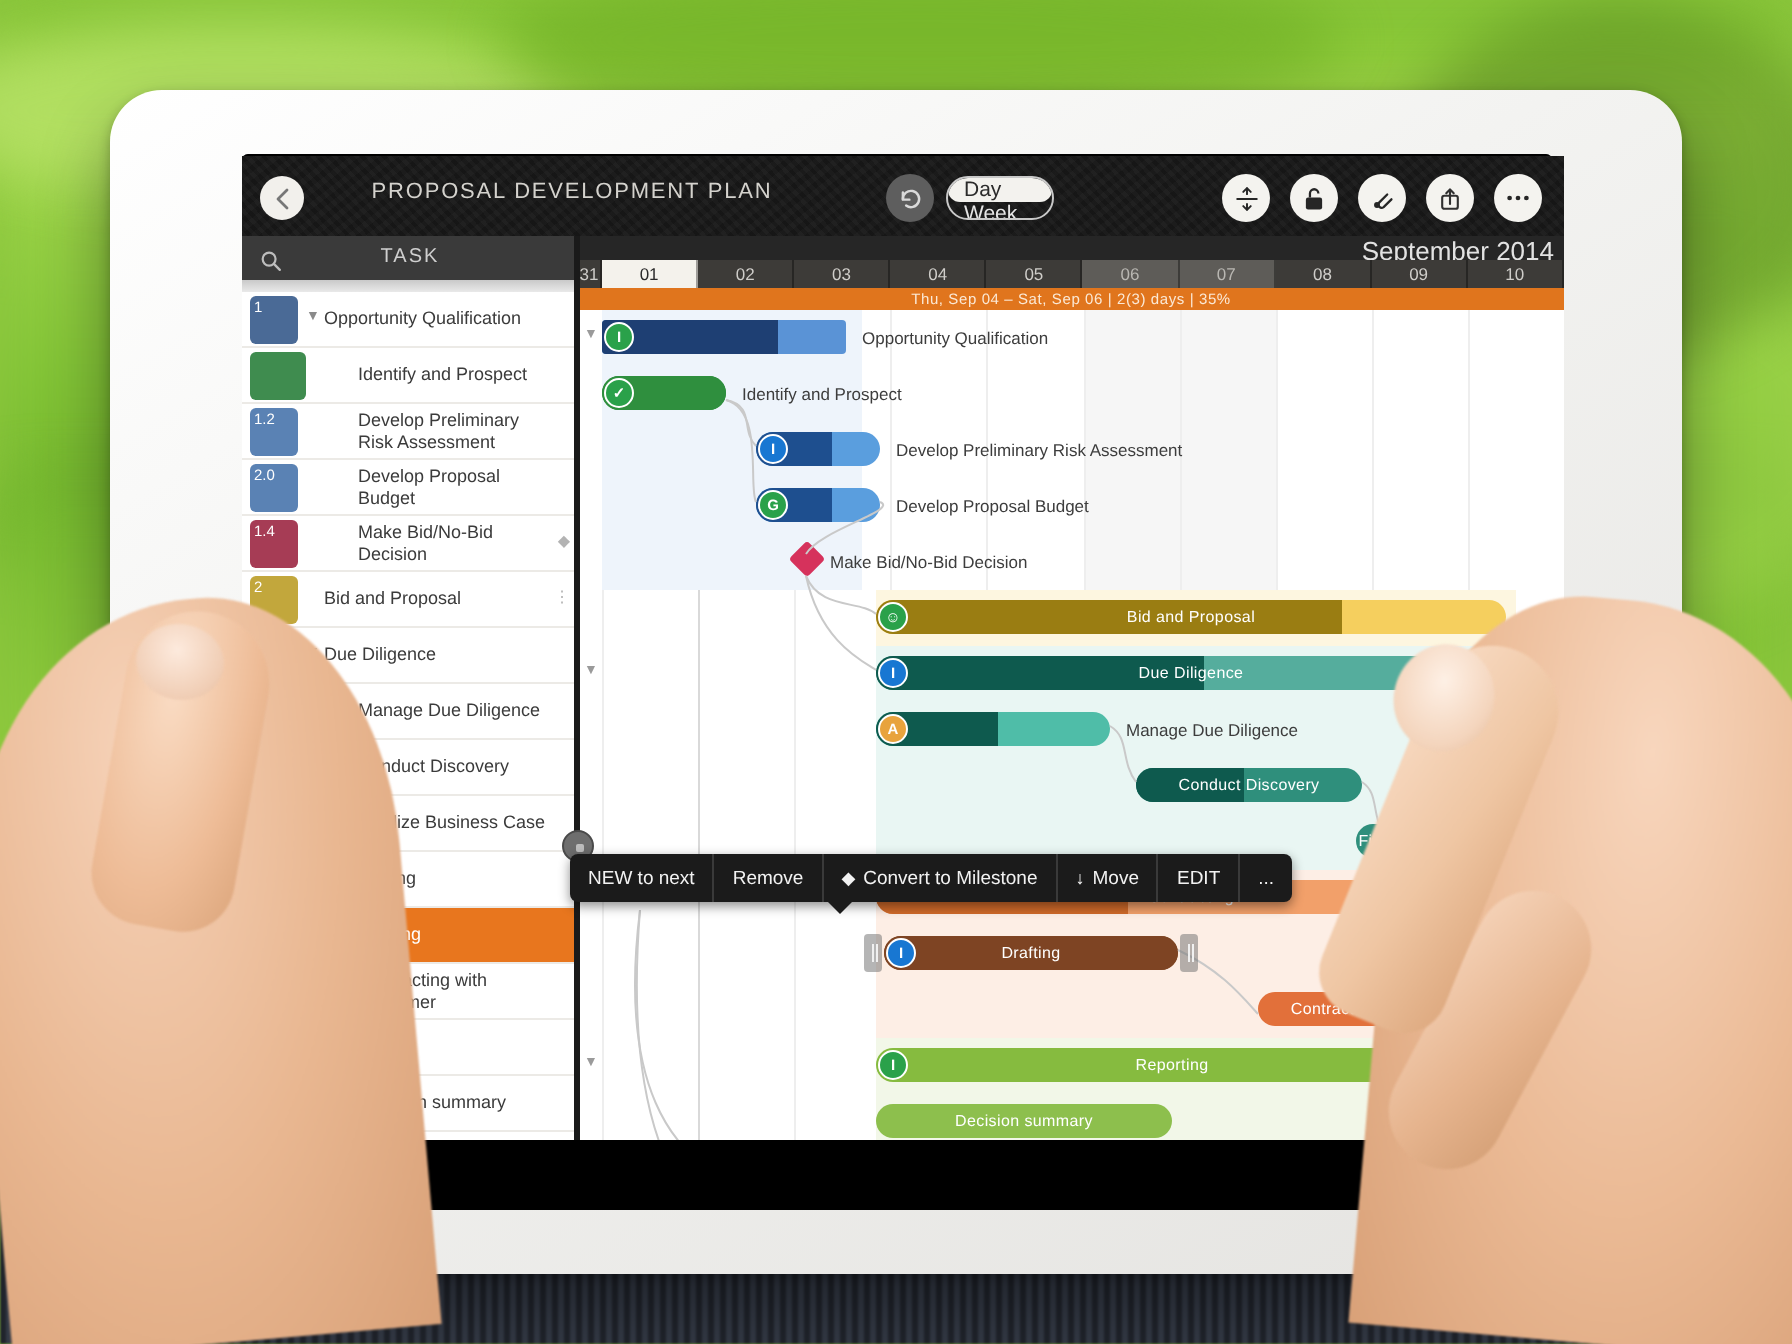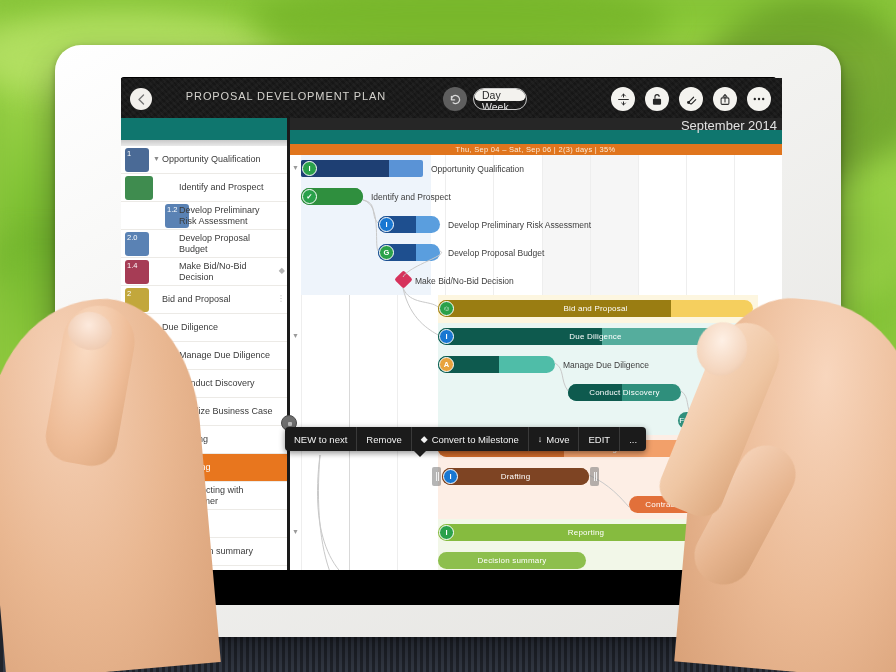--- a/index.html
+++ b/index.html
@@ -378,39 +378,61 @@
     </div>
     <div class="tbtn" id="tb5">
       <svg width="14" height="6" viewBox="0 0 16 6">
         <circle cx="3.2" cy="3" r="1.35" fill="#262626"></circle>
         <circle cx="8" cy="3" r="1.35" fill="#262626"></circle>
         <circle cx="12.8" cy="3" r="1.35" fill="#262626"></circle>
       </svg>
     </div>
   </div>
 
+  <div id="list-header">
+    <div id="search-icon">
+      <svg width="11" height="11" viewBox="0 0 14 14">
+        <circle cx="5.8" cy="5.8" r="4.1" fill="none" stroke="#bdbdbd" stroke-width="1.4"></circle>
+        <path d="M9 9 L12.6 12.6" stroke="#bdbdbd" stroke-width="1.5" stroke-linecap="round"></path>
+      </svg>
+    </div>
+    <div id="task-col-label">TASK</div>
+  </div>
   <div id="list-header-shade"></div>
 
   <div id="tl-month-band">
     <div id="tl-month">September 2014</div>
   </div>
+  <div id="tl-days">
+      <div class="day" style="width: 12px;">31</div>
+      <div class="day today" style="width: 48.1px;">01</div>
+      <div class="day" style="width: 48.1px;">02</div>
+      <div class="day" style="width: 48.1px;">03</div>
+      <div class="day" style="width: 48.1px;">04</div>
+      <div class="day" style="width: 48.1px;">05</div>
+      <div class="day weekend" style="width: 48.1px;">06</div>
+      <div class="day weekend" style="width: 48.1px;">07</div>
+      <div class="day" style="width: 48.1px;">08</div>
+      <div class="day" style="width: 48.1px;">09</div>
+      <div class="day" style="width: 48.1px;">10</div>
+    </div>
   <div id="tl-summary">Thu, Sep 04 – Sat, Sep 06  |  2(3) days  |  35%</div>
 
   <div id="task-list">
       <div class="trow">
         <div class="chip" style="background: rgb(74, 106, 150);">1</div>
         <div class="tcaret">▼</div>
         <div class="tlabel g">Opportunity Qualification</div>
       </div>
       <div class="trow">
         <div class="chip" style="background: rgb(63, 140, 79); padding-left: 28px;">1.1</div>
         <div class="tlabel c">Identify and Prospect</div>
       </div>
       <div class="trow">
-        <div class="chip" style="background: rgb(90, 130, 180); margin-left: 40px;">1.2</div>
+        <div class="chip" style="background: rgb(90, 130, 180);">1.2</div>
         <div class="tlabel c">Develop Preliminary Risk Assessment</div>
       </div>
       <div class="trow">
         <div class="chip" style="background: rgb(90, 130, 180);">2.0</div>
         <div class="tlabel c">Develop Proposal Budget</div>
       </div>
       <div class="trow">
         <div class="chip" style="background: rgb(166, 60, 85);">1.4</div>
         <div class="tlabel c">Make Bid/No-Bid Decision</div>
         <div class="row-note">◆</div>

